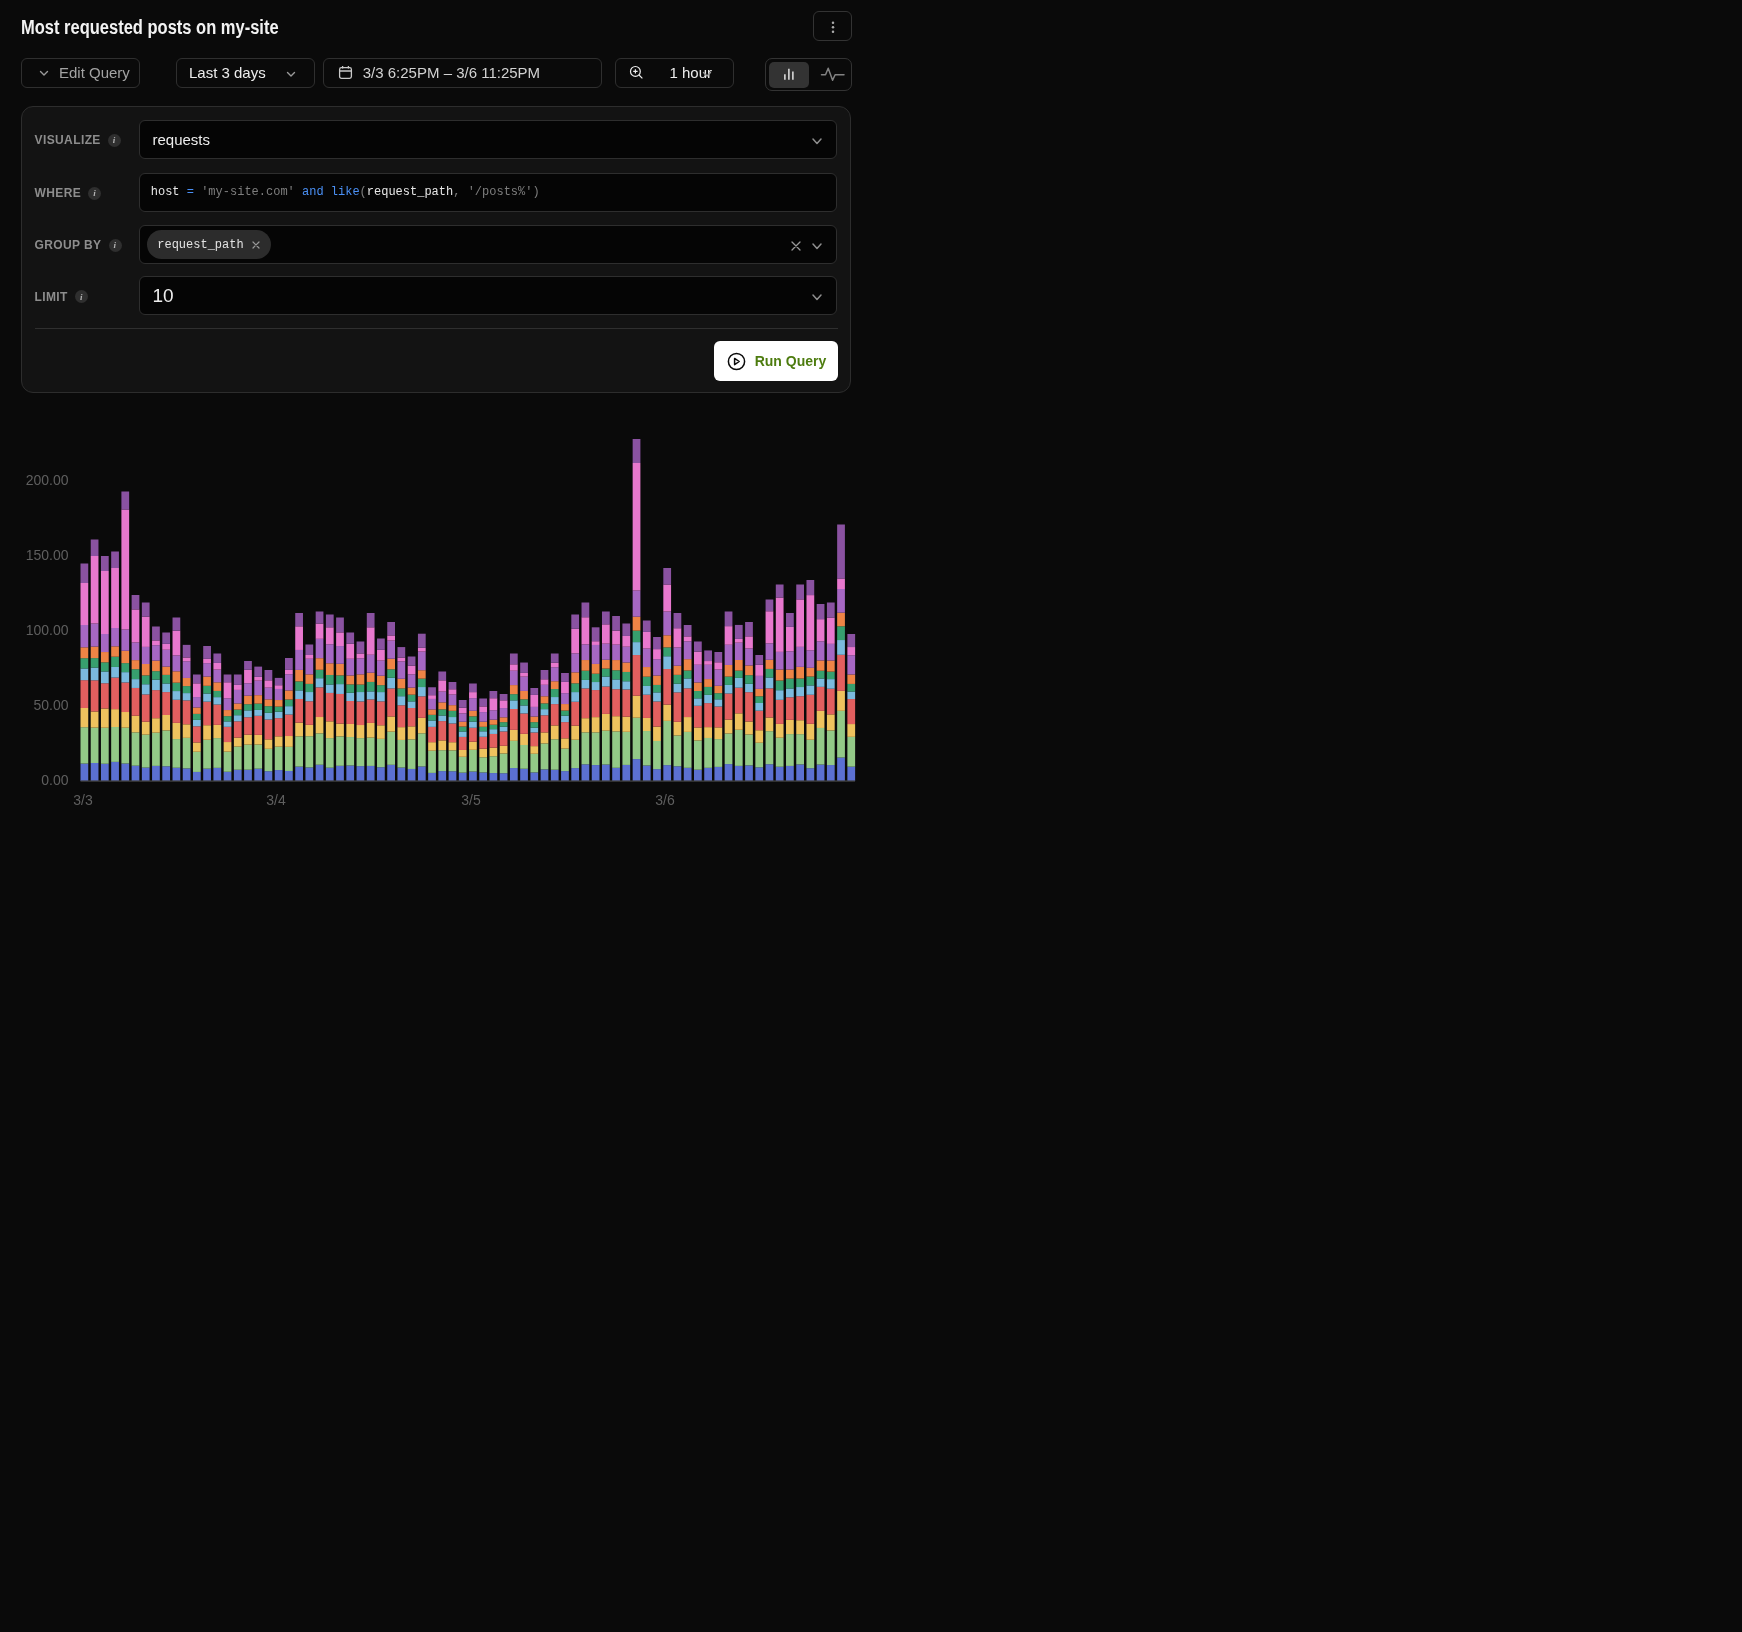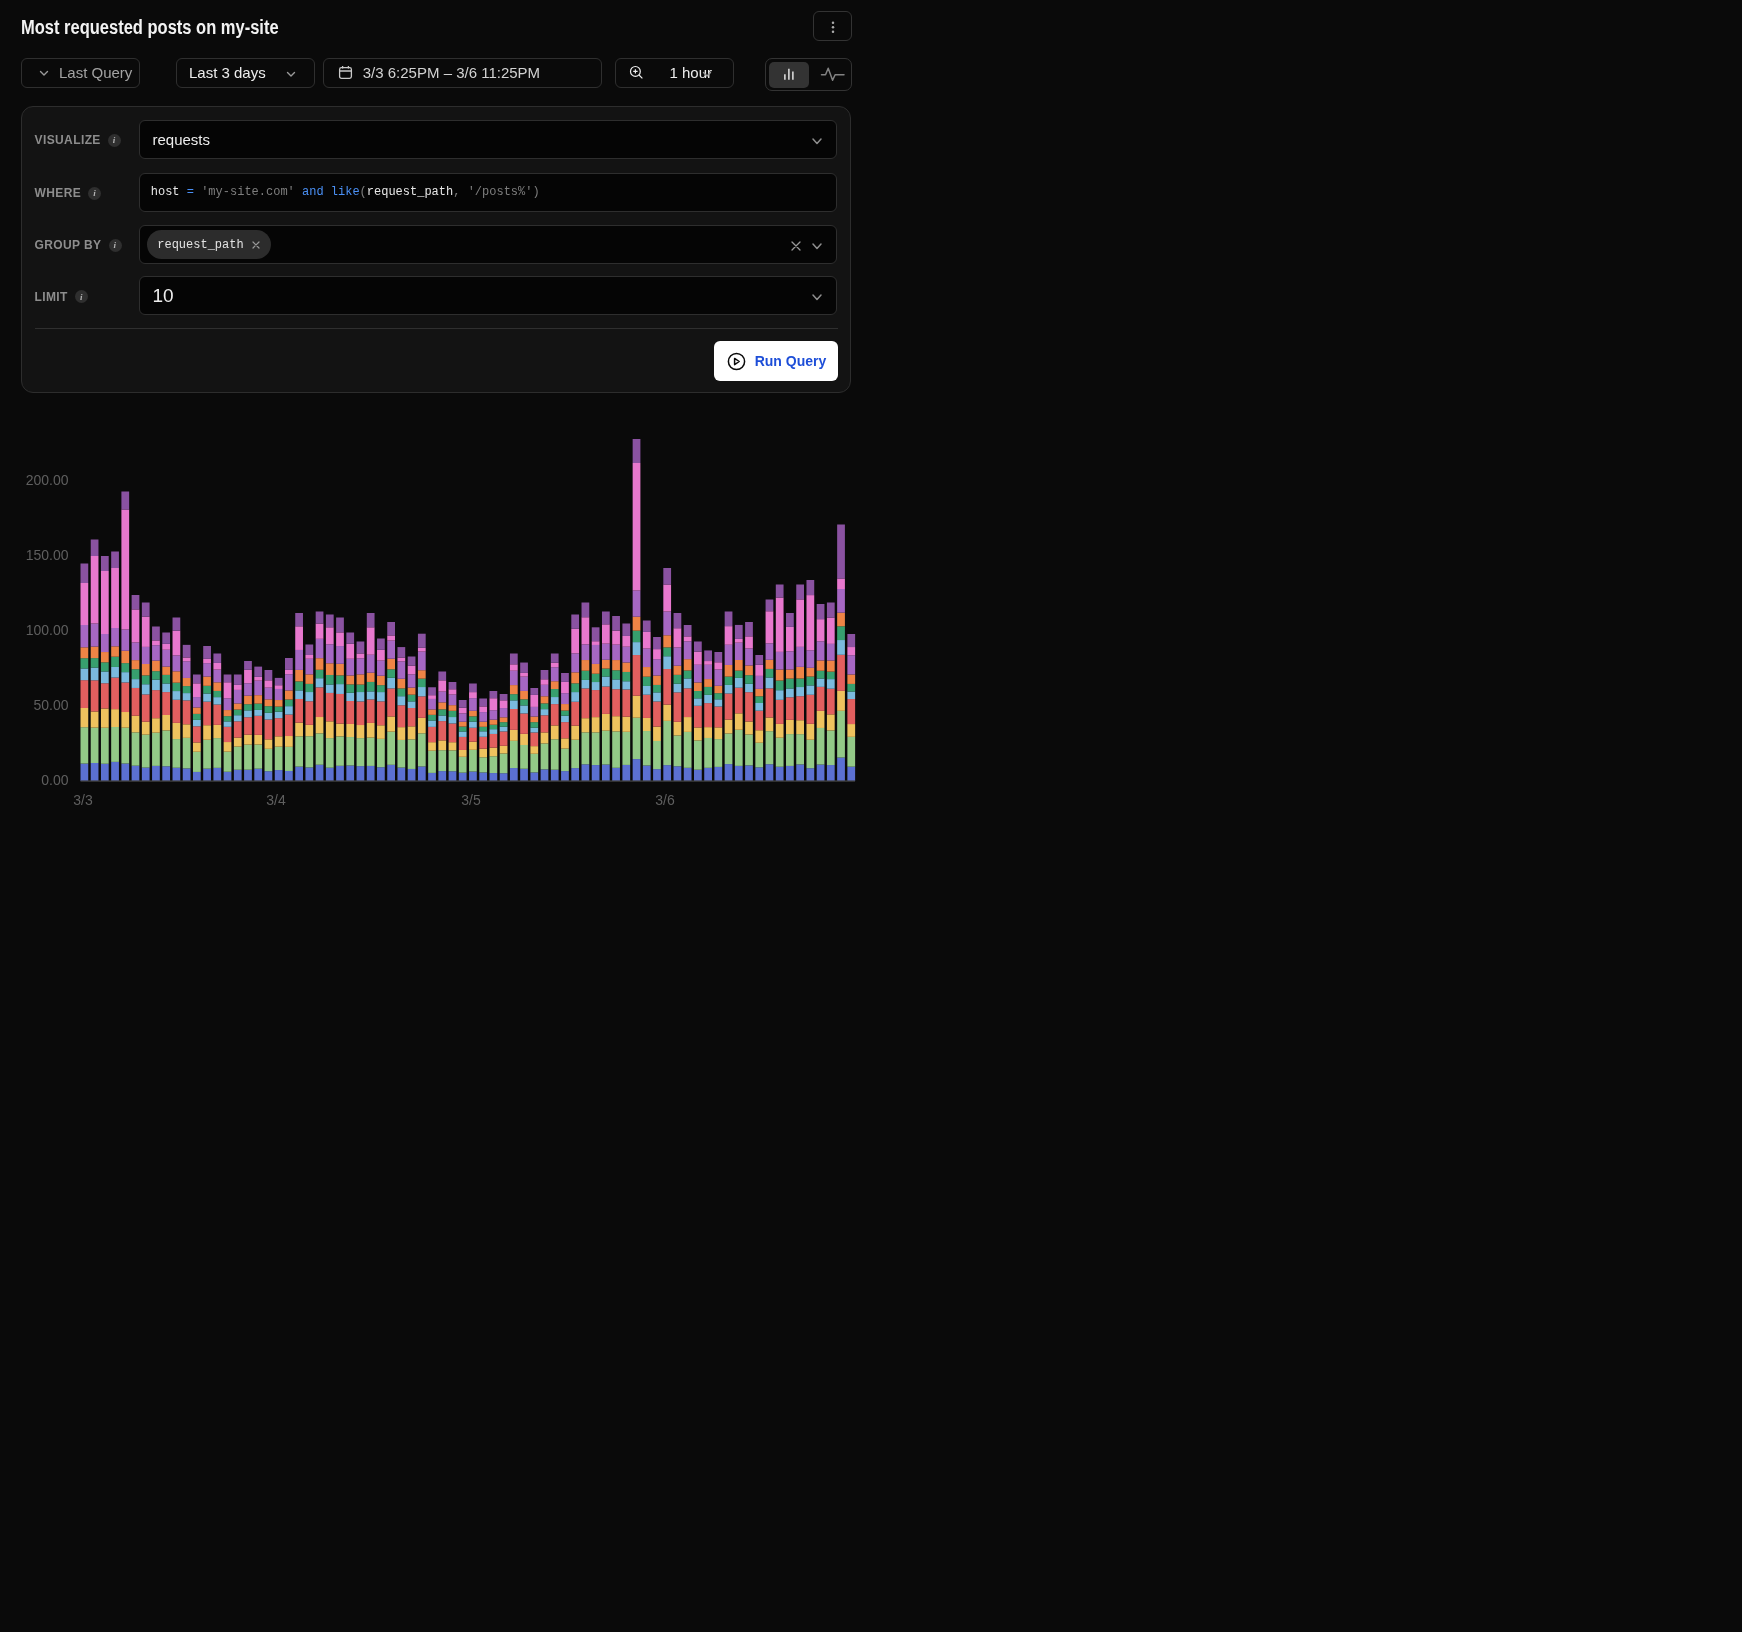--- a/index.html
+++ b/index.html
@@ -29,21 +29,21 @@
           <circle cx="19" cy="15.3" r="1.25"></circle>
           <circle cx="19" cy="19.8" r="1.25"></circle>
     </g>
       </svg>
   </div>
 
   <div class="btn" style="left:21px; width:118.5px; color:#a3a3a3;">
     <svg style="margin-left:16px" width="12" height="12" viewBox="0 0 12 12">
         <path d="M2.5 4.5 L6 8 L9.5 4.5" fill="none" stroke="#9a9a9a" stroke-width="1.4" stroke-linecap="round" stroke-linejoin="round"></path>
       </svg>
-    <span style="margin-left:9px;">Last Query</span>
+    <span style="margin-left:9px;">Edit Query</span>
   </div>
   <div class="btn" style="left:176px; width:138.5px;">
     <span style="margin-left:12px;">Last 3 days</span>
     <svg class="abs" style="right:17px; top:9px;" width="12" height="12" viewBox="0 0 12 12">
         <path d="M2.5 4.5 L6 8 L9.5 4.5" fill="none" stroke="#9a9a9a" stroke-width="1.4" stroke-linecap="round" stroke-linejoin="round"></path>
       </svg>
   </div>
   <div class="btn" style="left:322.75px; width:278.75px; color:#d2d2d2;">
     <svg style="margin-left:14px" width="15" height="15" viewBox="0 0 15 15">
         <g fill="none" stroke="#c9c9c9" stroke-width="1.3">
@@ -120,21 +120,21 @@
 
   <div class="abs" style="left:34.5px; top:328.3px; width:803.5px; height:1px; background:#2f2f2f;"></div>
 
   <div class="abs" style="left:713.7px; top:341px; width:124px; height:40px; background:#fff; border-radius:6px; display:flex; align-items:center;">
     <svg style="margin-left:13px" width="19" height="19" viewBox="0 0 19 19">
         <g fill="none" stroke="#0a0a0a" stroke-width="1.5">
       <circle cx="9.5" cy="9.5" r="8.1"></circle>
           <path d="M7.6 6.4 L12.2 9.5 L7.6 12.6 Z" stroke-linejoin="round"></path>
         </g>
       </svg>
-    <span style="margin-left:9px; font-size:14px; font-weight:600; color:#1d4ed8;">Run Query</span>
+    <span style="margin-left:9px; font-size:14px; font-weight:600; color:#4d7c0f;">Run Query</span>
   </div>
 
   <svg class="abs" style="left:0; top:0;" width="871" height="816" viewBox="0 0 871 816">
     <text x="68.5" y="485" text-anchor="end" class="ax">200.00</text>
       <text x="68.5" y="560" text-anchor="end" class="ax">150.00</text>
       <text x="68.5" y="635" text-anchor="end" class="ax">100.00</text>
       <text x="68.5" y="710" text-anchor="end" class="ax">50.00</text>
       <text x="68.5" y="785" text-anchor="end" class="ax">0.00</text>
     <text x="83" y="805" text-anchor="middle" class="ax">3/3</text>
       <text x="276" y="805" text-anchor="middle" class="ax">3/4</text>

